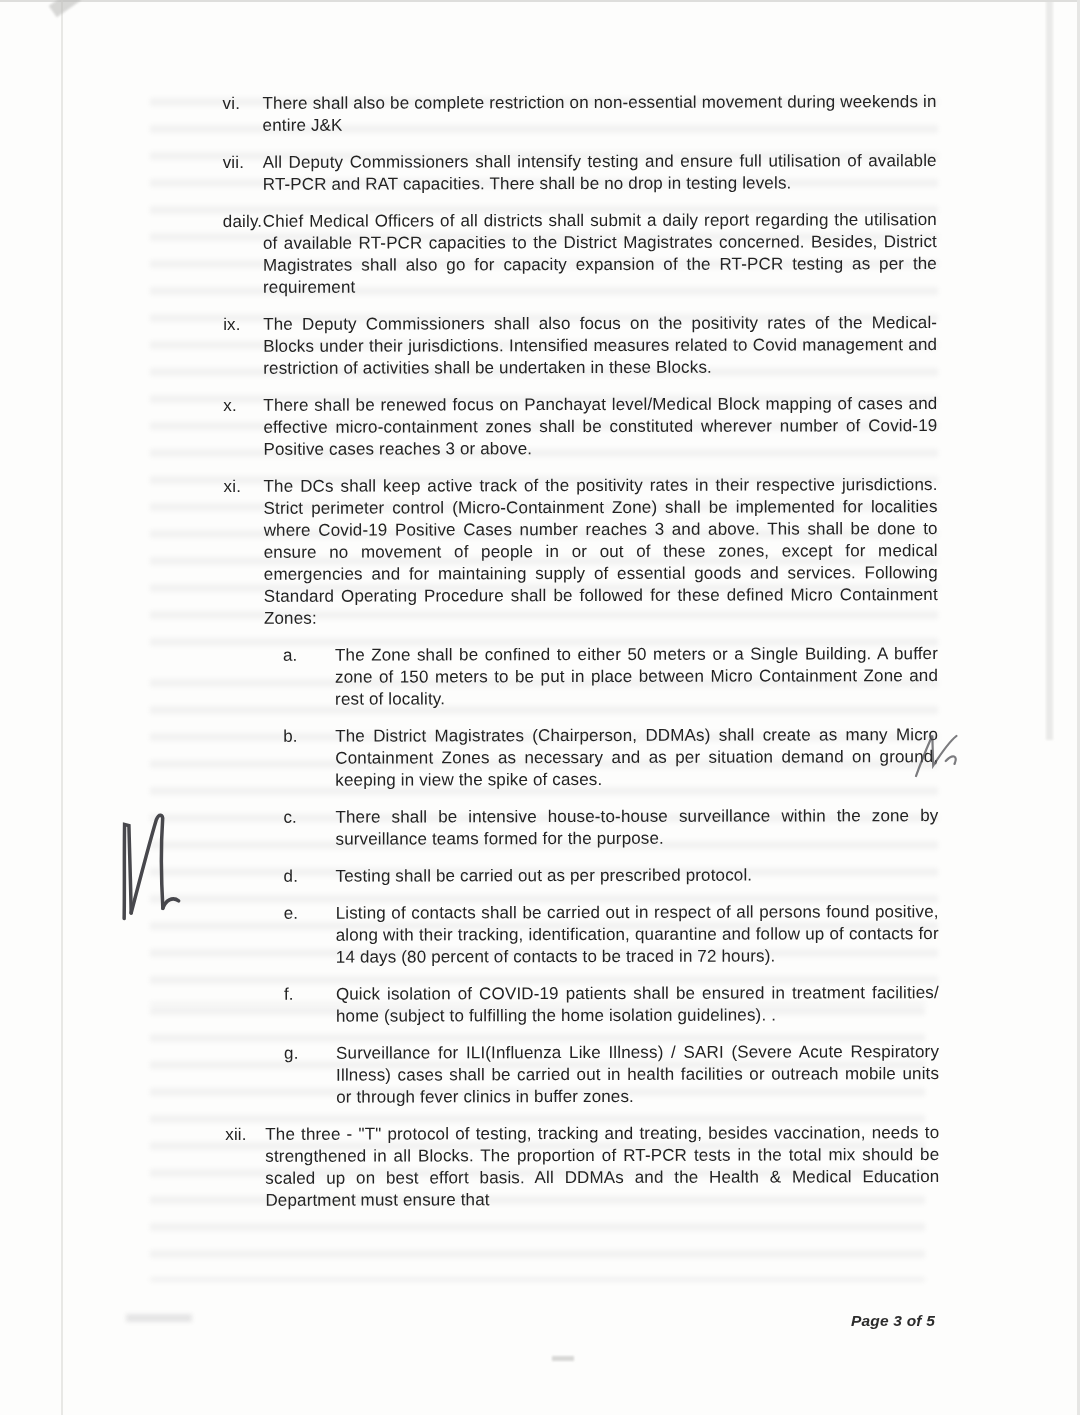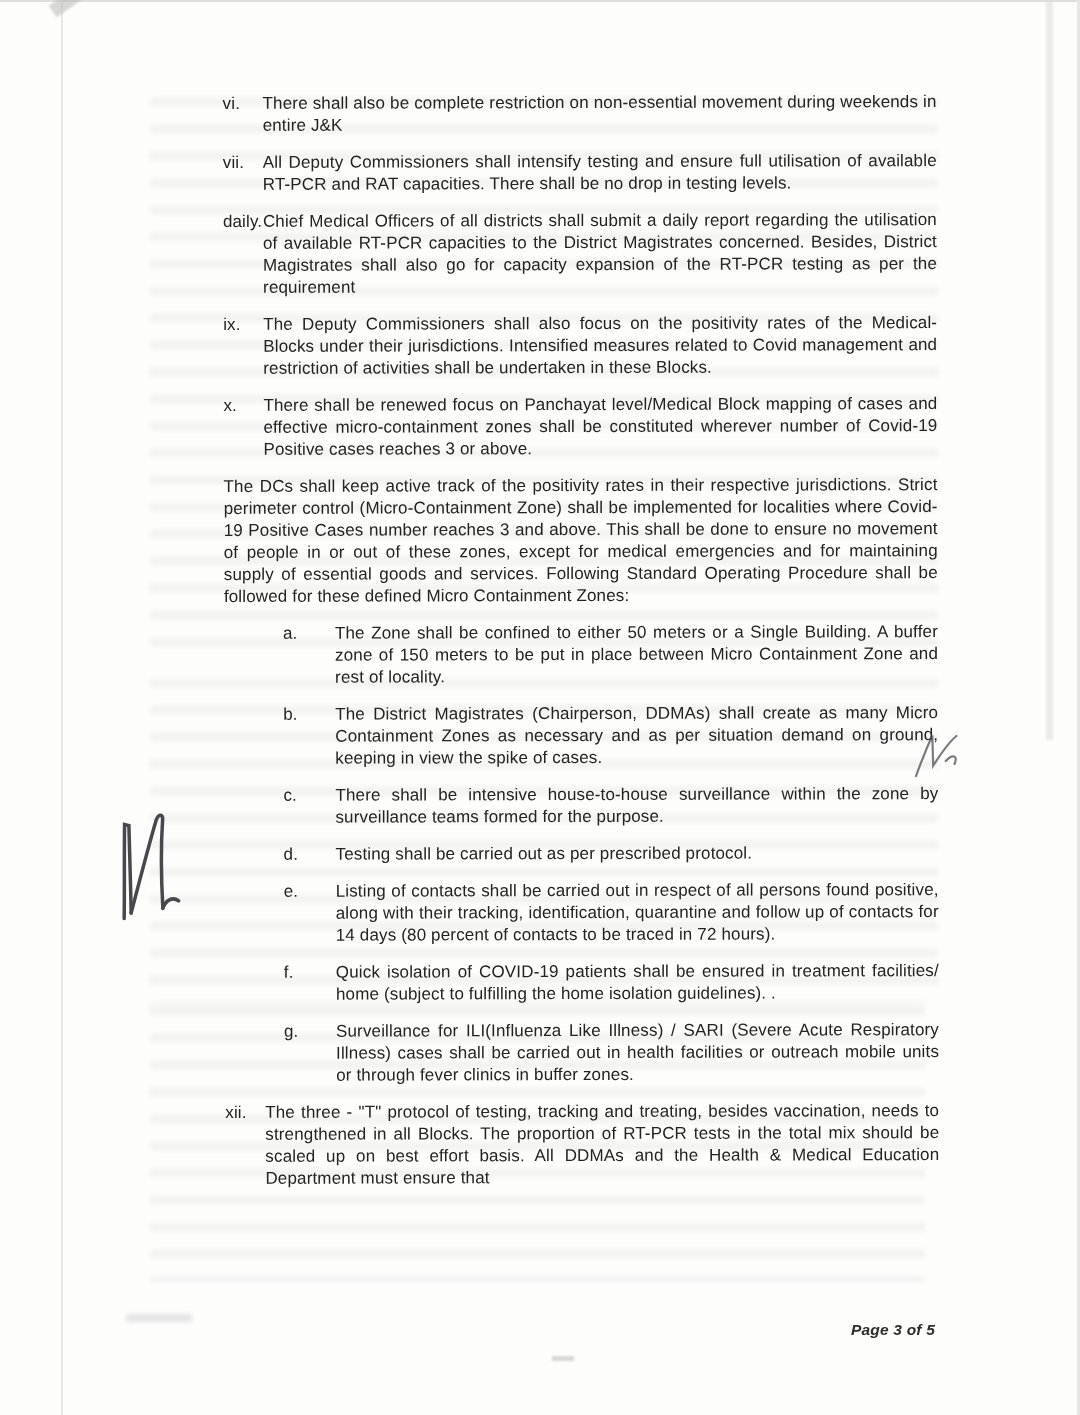--- a/index.html
+++ b/index.html
@@ -42,21 +42,20 @@
   .item .marker{flex:0 0 40px;width:40px;}
   .item .text{flex:1;text-align:justify;}
   .subs{margin-left:59px;}
   .subs .item .marker{flex:0 0 52px;width:52px;}
 
   .page-num{
     position:absolute;z-index:3;
     top:1312px;right:145px;
     font-size:15.5px;font-style:italic;font-weight:bold;color:#2c2c2c;
     letter-spacing:.2px;
-    margin-top:9px;
   }
   .mark-big{position:absolute;z-index:5;left:100px;top:806px;}
   .mark-small{position:absolute;z-index:5;left:908px;top:726px;}
 </style>
 </head>
 <body>
 
 <div class="sheet">
 
   <div class="bleed" style="left:150px;top:98px;width:788px;height:555px;"></div>
@@ -85,20 +84,21 @@
       <div class="marker">ix.</div>
       <div class="text">The Deputy Commissioners shall also focus on the positivity rates of the Medical-Blocks under their jurisdictions. Intensified measures related to Covid management and restriction of activities shall be undertaken in these Blocks.</div>
     </div>
 
     <div class="item">
       <div class="marker">x.</div>
       <div class="text">There shall be renewed focus on Panchayat level/Medical Block mapping of cases and effective micro-containment zones shall be constituted wherever number of Covid-19 Positive cases reaches 3 or above.</div>
     </div>
 
     <div class="item">
+      <div class="marker">xi.</div>
       <div class="text">The DCs shall keep active track of the positivity rates in their respective jurisdictions. Strict perimeter control (Micro-Containment Zone) shall be implemented for localities where Covid-19 Positive Cases number reaches 3 and above. This shall be done to ensure no movement of people in or out of these zones, except for medical emergencies and for maintaining supply of essential goods and services. Following Standard Operating Procedure shall be followed for these defined Micro Containment Zones:</div>
     </div>
 
     <div class="subs">
       <div class="item">
         <div class="marker">a.</div>
         <div class="text">The Zone shall be confined to either 50 meters or a Single Building. A buffer zone of 150 meters to be put in place between Micro Containment Zone and rest of locality.</div>
       </div>
       <div class="item">
         <div class="marker">b.</div>

